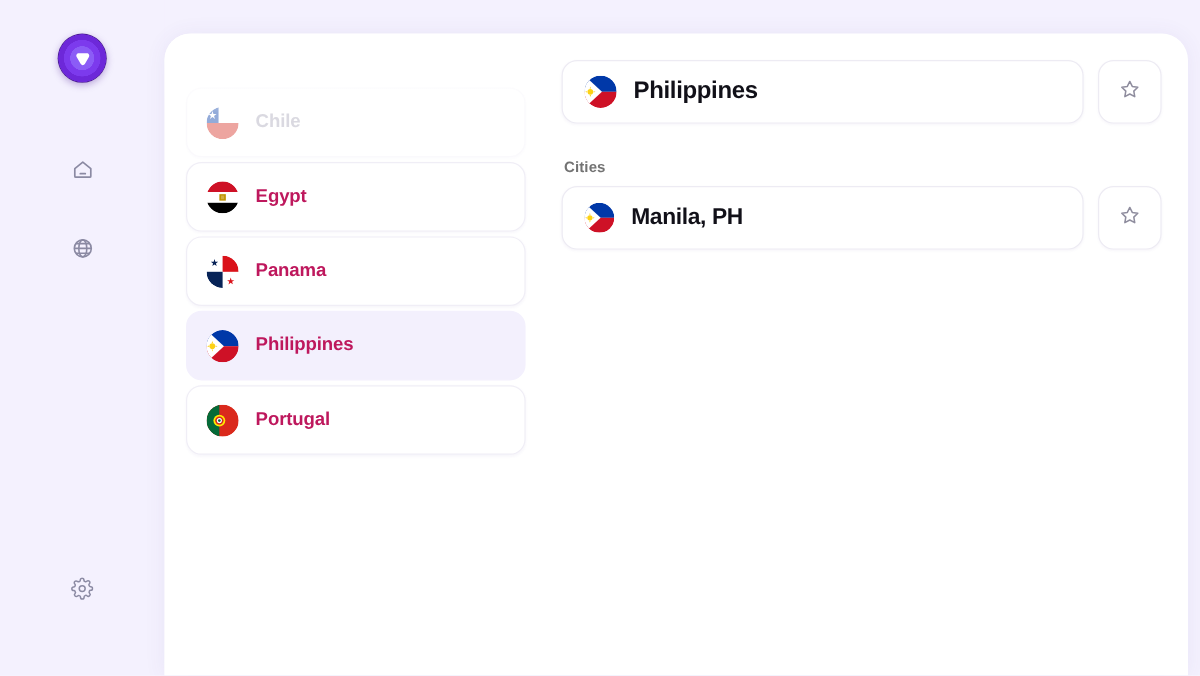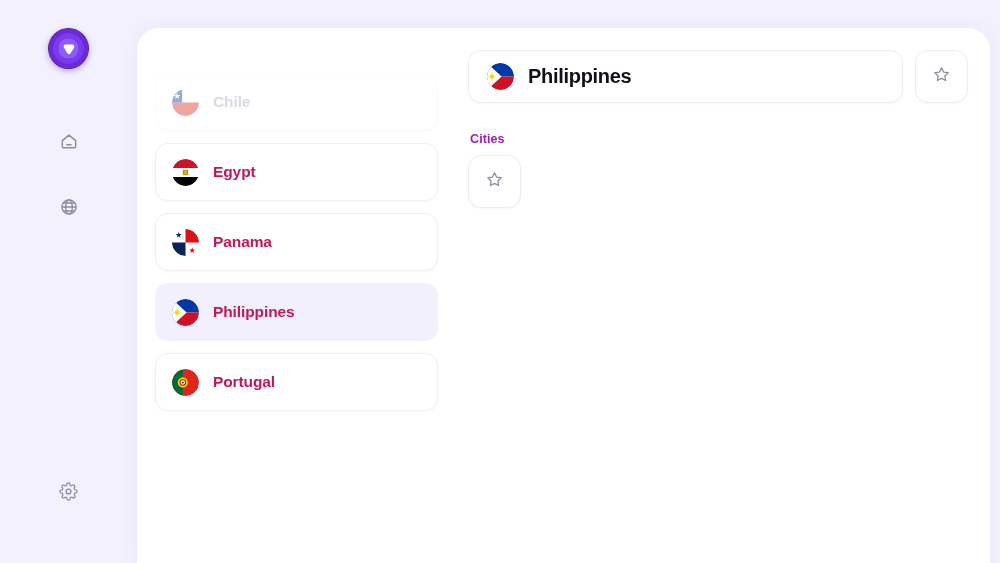--- a/index.html
+++ b/index.html
@@ -54,21 +54,21 @@
   }
 
   
   .countries {
     width: 313px; flex: 0 0 313px;
     padding: 18px 12px 0 18px;
     position: relative;
     overflow: hidden;
   }
   .countries-scroll {
-    display: flex; flex-direction: column; gap: 12px;
+    display: flex; flex-direction: column; gap: 4px;
     margin-top: 27px;
   }
   .country {
     height: 58px; border-radius: 13px;
     background: #ffffff;
     border: 1px solid #f0eef6;
     box-shadow: 0 1px 2px rgba(90,70,160,.045);
     display: flex; align-items: center;
     padding: 0 16px;
     cursor: pointer;
@@ -112,21 +112,21 @@
   .det-sub   { font-size: 19px; font-weight: bold; color: #111018; letter-spacing: -.3px; }
   .star-btn {
     width: 53px; height: 53px; flex: 0 0 53px;
     background: #fff; border: 1px solid #edebf3; border-radius: 13px;
     box-shadow: 0 1px 2px rgba(90,70,160,.05);
     display: flex; align-items: center; justify-content: center;
     cursor: pointer; color: #8f8d9e;
   }
   .section-label {
     margin: 29px 0 9px 2px;
-    font-size: 12.5px; font-weight: bold; color: #a21caf;
+    font-size: 12.5px; font-weight: bold; color: #737373;
     letter-spacing: .1px;
   }
 
   
   .flag { width: 27px; height: 27px; border-radius: 50%; overflow: hidden; display: block; }
   .flag.sm { width: 25px; height: 25px; }
   .flag svg { display: block; width: 100%; height: 100%; }
 </style>
 </head>
 <body>
@@ -301,20 +301,39 @@
               <path d="M12 3.6l2.6 5.27 5.82.85-4.21 4.1.99 5.79L12 16.88l-5.2 2.73.99-5.79-4.21-4.1 5.82-.85z"></path>
             </svg>
           </span>
         </div>
       </div>
 
       <div class="section-label">Cities</div>
 
       <div id="city-rows">
           <div class="det-row">
+            <div class="det-card">
+              <span class="flag sm">
+                <svg viewBox="0 0 24 24">
+                  <defs>
+                    <clipPath id="c-ph">
+                      <circle cx="12" cy="12" r="12"></circle>
+                    </clipPath>
+                  </defs>
+                  <g clip-path="url(#c-ph)">
+                    <rect width="24" height="12" fill="#0038a8"></rect>
+                    <rect y="12" width="24" height="12" fill="#ce1126"></rect>
+                    <path d="M0 0l13 12L0 24z" fill="#fff"></path>
+                    <circle cx="4.4" cy="12" r="2.1" fill="#fcd116"></circle>
+                    <path d="M4.4 8.1l.5 1.5h-1zM4.4 15.9l.5-1.5h-1zM.5 12l1.5.5v-1zM8.3 12l-1.5.5v-1z" fill="#fcd116"></path>
+                  </g>
+                </svg>
+              </span>
+              <span class="det-sub">Manila, PH</span>
+            </div>
             <div class="star-btn">
               <span><svg width="19" height="19" viewBox="0 0 24 24" fill="none" stroke="currentColor" stroke-width="1.6" stroke-linejoin="round">
                   <path d="M12 3.6l2.6 5.27 5.82.85-4.21 4.1.99 5.79L12 16.88l-5.2 2.73.99-5.79-4.21-4.1 5.82-.85z"></path>
                 </svg></span>
             </div>
           </div>
         </div>
 
     </div>
   </section>

